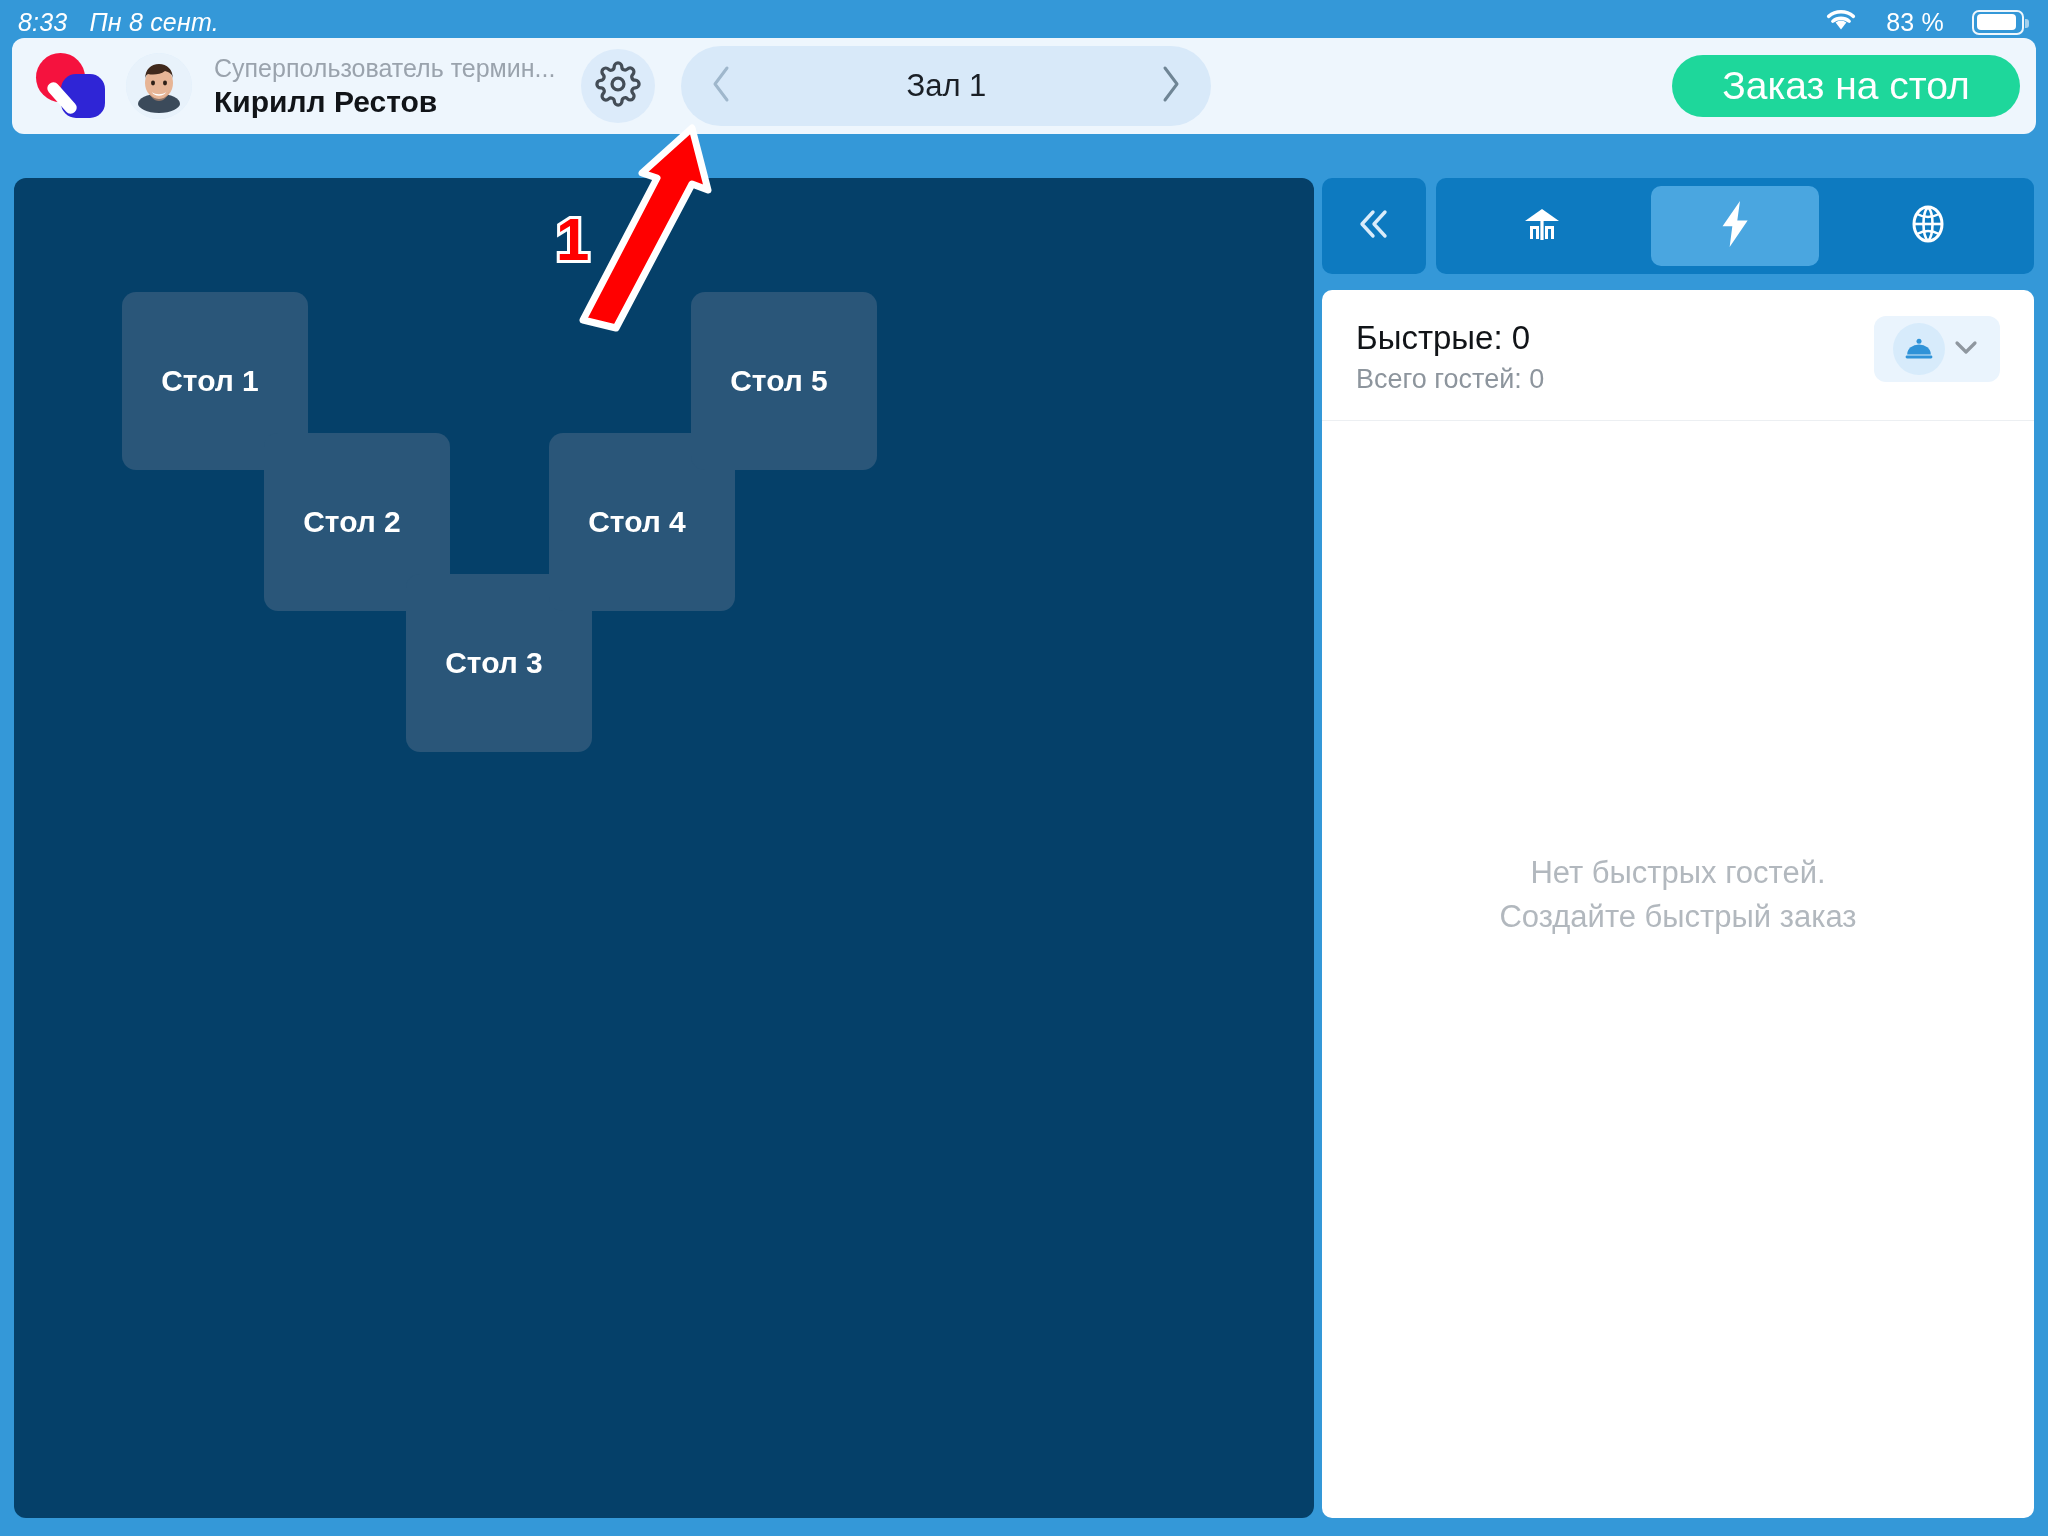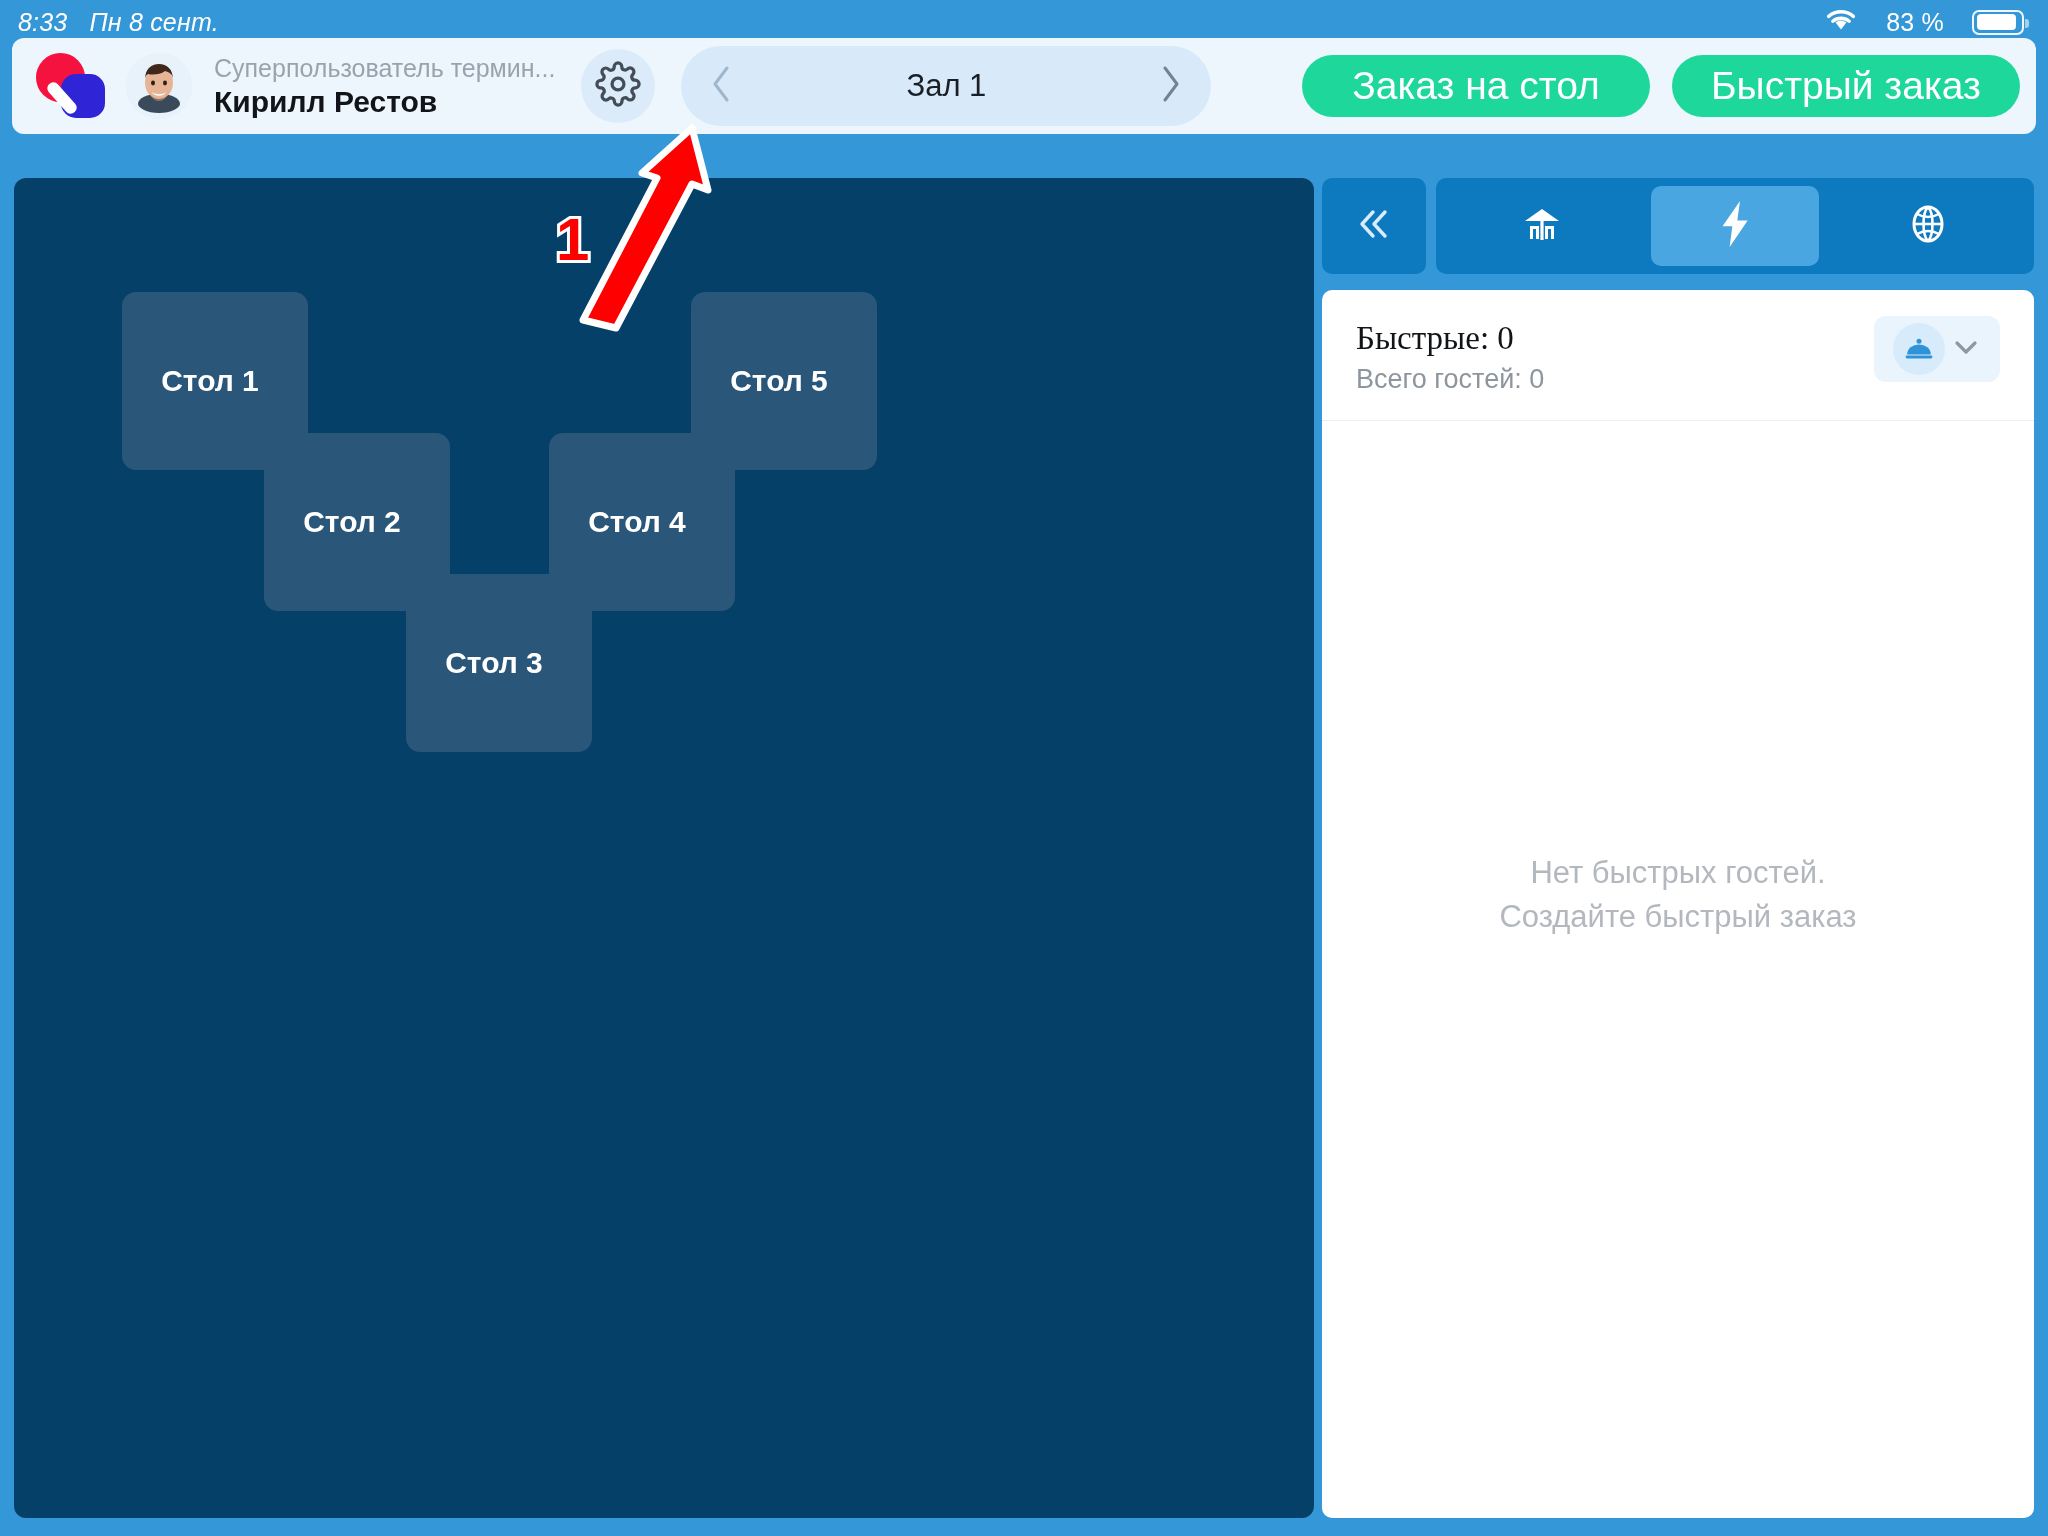--- a/index.html
+++ b/index.html
@@ -296,21 +296,20 @@
     border-bottom: 1px solid #eceff2;
     display: flex;
     align-items: flex-start;
   }
   .panel-head .counts { display: flex; flex-direction: column; }
   .count-main {
     font-size: 33px;
     font-weight: 400;
     color: #111418;
     line-height: 44px;
-    font-family: Liberation Serif, serif;
   }
   .count-sub {
     font-size: 27px;
     color: #8d959d;
     line-height: 38px;
   }
   .serve-btn {
     margin-left: auto;
     width: 126px; height: 66px;
     background: #eaf4fd;
@@ -430,21 +429,20 @@
       <span class="hall-name">Зал 1</span>
       <span class="chev">
         <svg width="26" height="42" viewBox="0 0 26 42" fill="none" stroke="#6f8595" stroke-width="3" stroke-linecap="round" stroke-linejoin="round">
           <polyline points="8,5 20,21 8,37"></polyline>
         </svg>
       </span>
     </div>
 
     <div class="hdr-actions">
       <button class="btn-green">Заказ на стол</button>
-      <button class="btn-green">Быстрый заказ</button>
     </div>
   </div>
 
   <div class="floor" id="floor">
       <div class="table-card" style="left: 108px; top: 114px; width: 186px; height: 178px;">
         <span>Стол 1</span>
       </div>
       <div class="table-card" style="left: 250px; top: 255px; width: 186px; height: 178px;">
         <span>Стол 2</span>
       </div>

